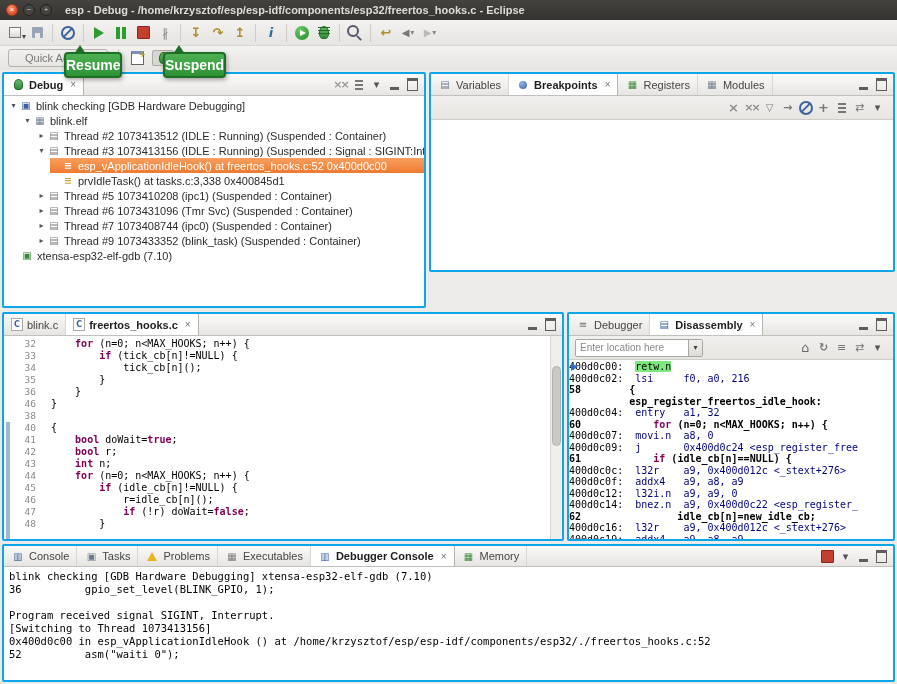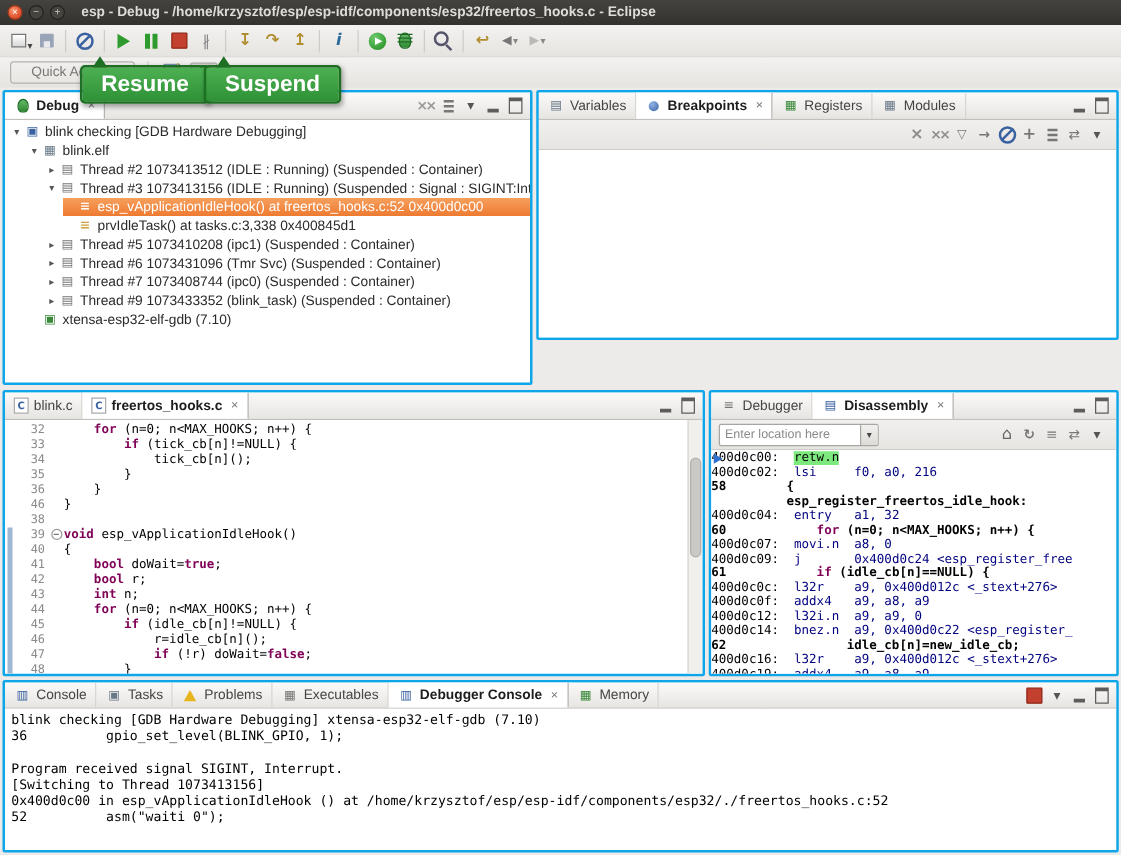--- a/index.html
+++ b/index.html
@@ -62,21 +62,21 @@
 .ic-home::before{content:"⌂";color:#666;font-size:13px}
 .ic-refresh::before{content:"↻";color:#777;font-weight:bold}
 .ic-show-source::before{content:"≡";color:#777}
 .ic-sync::before{content:"⇄";color:#777}
 .ic-open-perspective::before{content:"";width:11px;height:10px;border:1px solid #666;border-top:3px solid #7a90b8;background:#fff}
 .ic-open-perspective::after{content:"+";position:absolute;right:0;top:-1px;color:#caa53d;font-size:9px;font-weight:bold}
 .ic-debug-perspective{background:#d9d6d2;border:1px solid #aeaba7;width:22px}
 .ic-debug-perspective::before{content:"";width:7px;height:10px;background:linear-gradient(#66b96a,#2f8b34);border:1px solid #1d6b22;border-radius:50% 50% 40% 40%}
 
 
-.callout{position:absolute;background:linear-gradient(#4db153,#2f9135);border:2px solid #1d6f23;border-radius:4px;color:#fff;font-weight:bold;font-size:18px;padding:3px 15px;box-shadow:1px 2px 4px rgba(0,0,0,.35);z-index:20}
+.callout{position:absolute;background:linear-gradient(#4db153,#2f9135);border:2px solid #1d6f23;border-radius:4px;color:#fff;font-weight:bold;font-size:14px;padding:3px 0;box-shadow:1px 2px 4px rgba(0,0,0,.35);z-index:20}
 .callout::before{content:"";position:absolute;top:-9px;left:8px;border-left:6px solid transparent;border-right:6px solid transparent;border-bottom:9px solid #1d6f23}
 #callout-resume{left:64px;top:52px}
 #callout-suspend{left:163px;top:52px}
 
 
 .panel{position:absolute;background:#fff;border:2px solid #0ea5e9;border-radius:2px;overflow:hidden}
 #debug-panel{left:2px;top:72px;width:424px;height:236px}
 #bp-panel{left:429px;top:72px;width:466px;height:200px}
 #editor-panel{left:2px;top:312px;width:562px;height:229px}
 #disasm-panel{left:567px;top:312px;width:328px;height:229px}
@@ -258,21 +258,21 @@
       <div class="trow" style="padding-left: 32px;">
         <span class="arrow">▸</span>
         <span class="nicon nic-thread"></span>
         <span class="tlabel">Thread #7 1073408744 (ipc0) (Suspended : Container)</span>
       </div>
       <div class="trow" style="padding-left: 32px;">
         <span class="arrow">▸</span>
         <span class="nicon nic-thread"></span>
         <span class="tlabel">Thread #9 1073433352 (blink_task) (Suspended : Container)</span>
       </div>
-      <div class="trow" style="padding-left: 18px; text-align: right;">
+      <div class="trow" style="padding-left: 5px; text-align: right;">
         <span class="arrow"></span>
         <span class="nicon nic-gdb"></span>
         <span class="tlabel">xtensa-esp32-elf-gdb (7.10)</span>
       </div>
     </div>
 </div>
 
 <div class="panel" id="bp-panel">
   <div class="phead">
     <div class="tab">
@@ -335,21 +335,20 @@
   <div class="ebody" id="editor-body">
     <div class="rangebar"></div>
     <div id="editor-lines">
         <div class="eline"><span class="ln">32</span><span class="fold"></span><span class="ecode">    <span class="kw">for</span> (n=0; n&lt;MAX_HOOKS; n++) {</span></div>
         <div class="eline"><span class="ln">33</span><span class="fold"></span><span class="ecode">        <span class="kw">if</span> (tick_cb[n]!=NULL) {</span></div>
         <div class="eline"><span class="ln">34</span><span class="fold"></span><span class="ecode">            tick_cb[n]();</span></div>
         <div class="eline"><span class="ln">35</span><span class="fold"></span><span class="ecode">        }</span></div>
         <div class="eline"><span class="ln">36</span><span class="fold"></span><span class="ecode">    }</span></div>
         <div class="eline"><span class="ln">46</span><span class="fold"></span><span class="ecode">}</span></div>
         <div class="eline"><span class="ln">38</span><span class="fold"></span><span class="ecode"></span></div>
-        <div class="eline"><span class="ln">39</span><span class="fold foldmark"></span><span class="ecode"><span class="kw">void</span> esp_vApplicationIdleHook()</span></div>
         <div class="eline"><span class="ln">40</span><span class="fold"></span><span class="ecode">{</span></div>
         <div class="eline"><span class="ln">41</span><span class="fold"></span><span class="ecode">    <span class="kw">bool</span> doWait=<span class="kw">true</span>;</span></div>
         <div class="eline"><span class="ln">42</span><span class="fold"></span><span class="ecode">    <span class="kw">bool</span> r;</span></div>
         <div class="eline"><span class="ln">43</span><span class="fold"></span><span class="ecode">    <span class="kw">int</span> n;</span></div>
         <div class="eline"><span class="ln">44</span><span class="fold"></span><span class="ecode">    <span class="kw">for</span> (n=0; n&lt;MAX_HOOKS; n++) {</span></div>
         <div class="eline"><span class="ln">45</span><span class="fold"></span><span class="ecode">        <span class="kw">if</span> (idle_cb[n]!=NULL) {</span></div>
         <div class="eline"><span class="ln">46</span><span class="fold"></span><span class="ecode">            r=idle_cb[n]();</span></div>
         <div class="eline"><span class="ln">47</span><span class="fold"></span><span class="ecode">            <span class="kw">if</span> (!r) doWait=<span class="kw">false</span>;</span></div>
         <div class="eline"><span class="ln">48</span><span class="fold"></span><span class="ecode">        }</span></div>
       </div>

